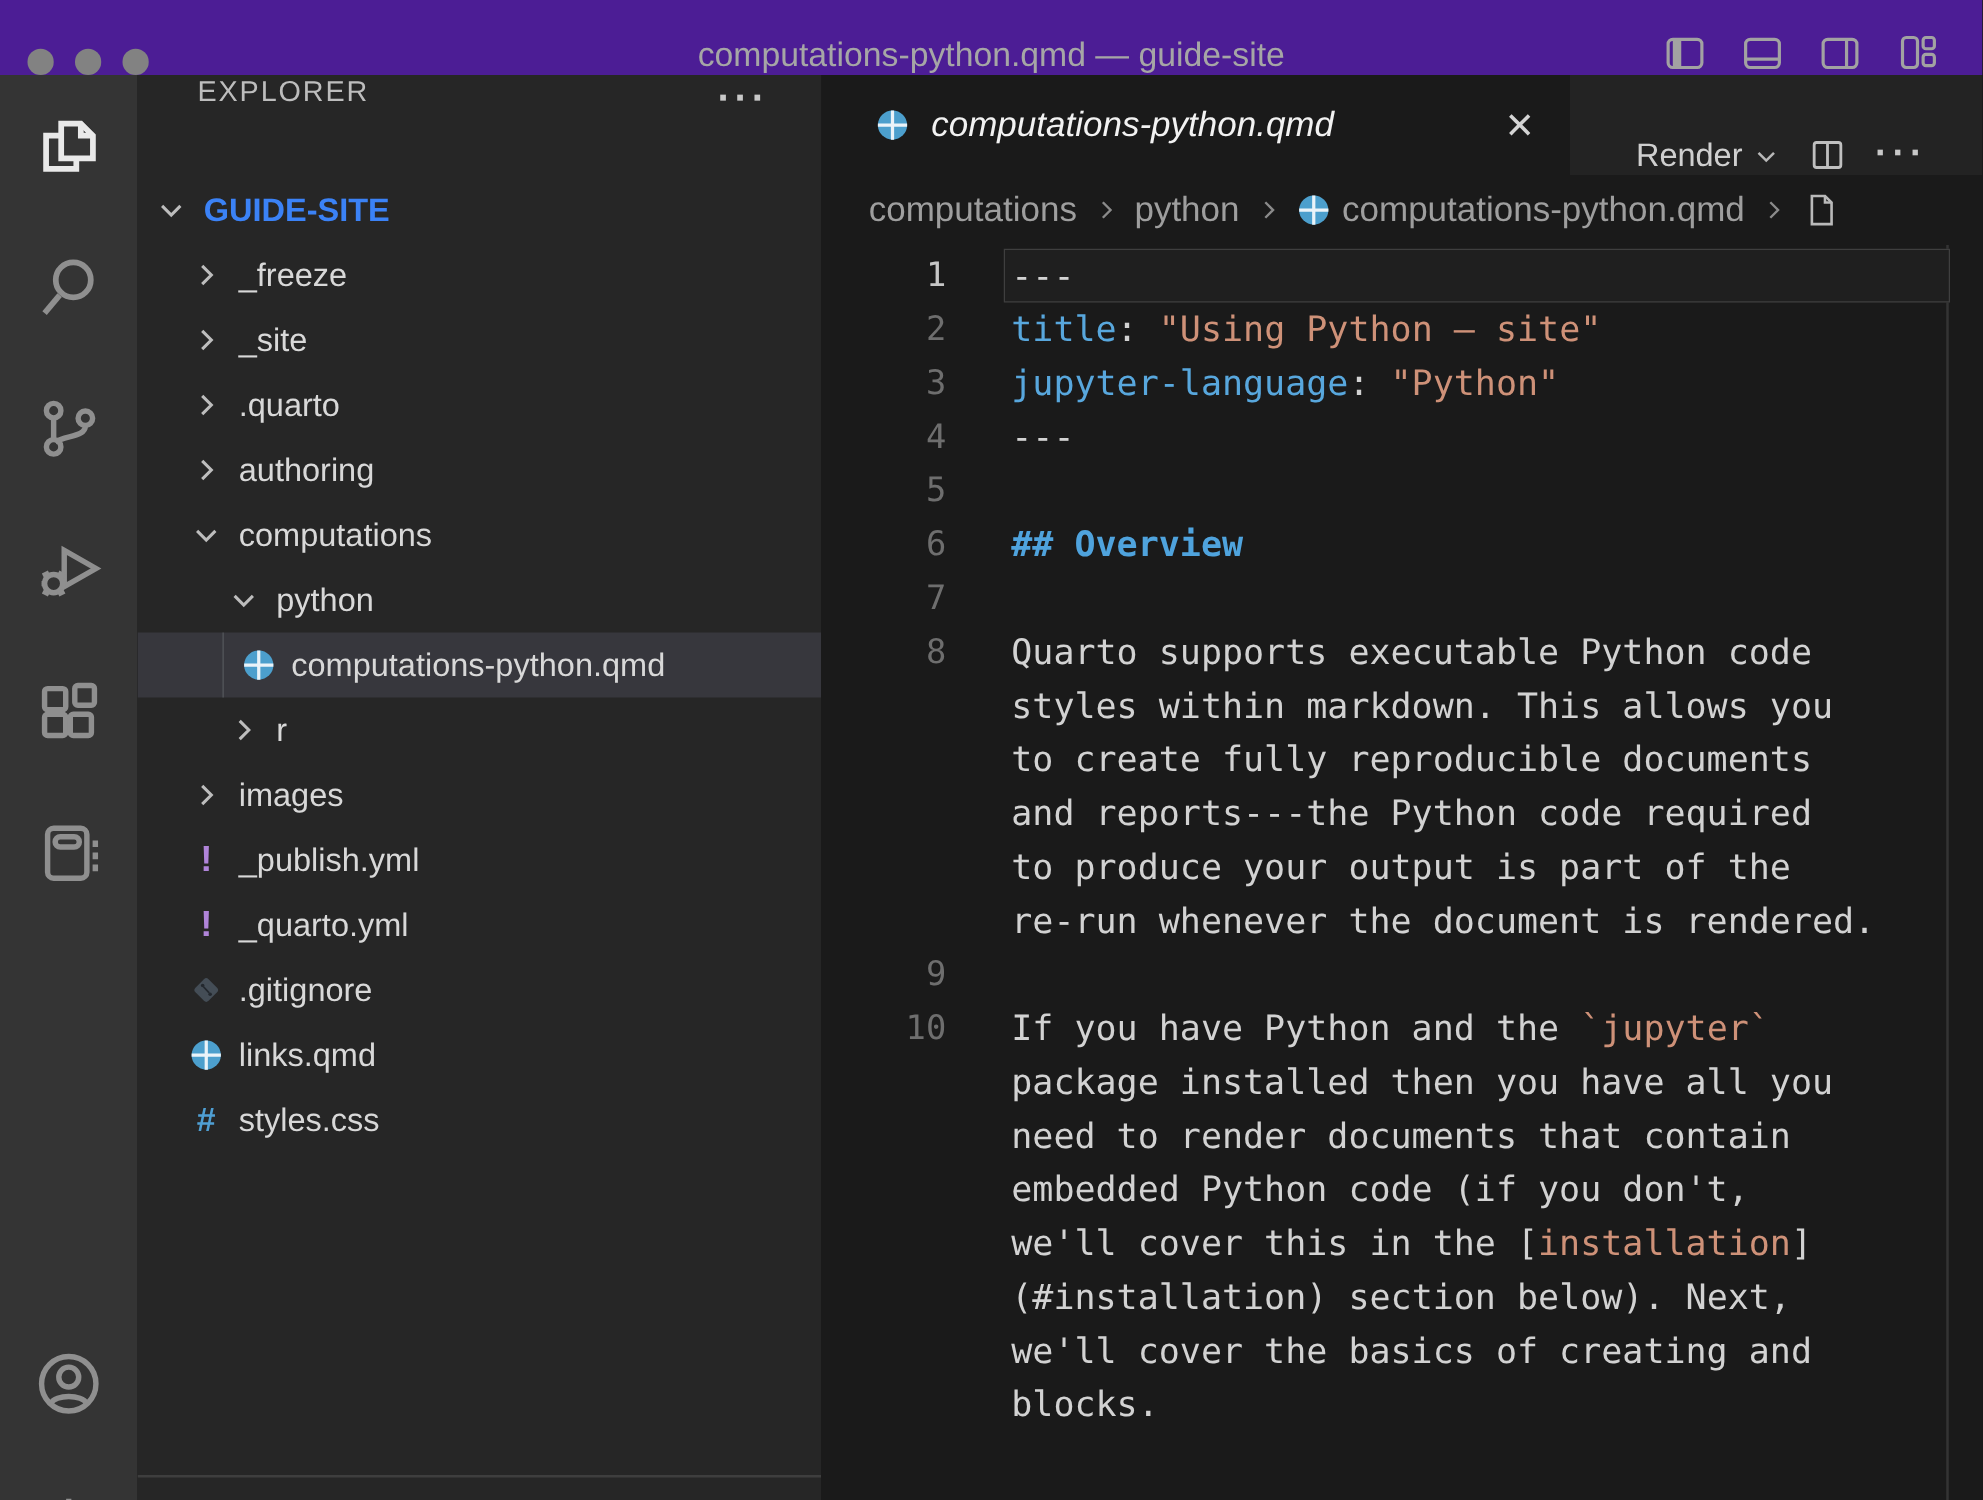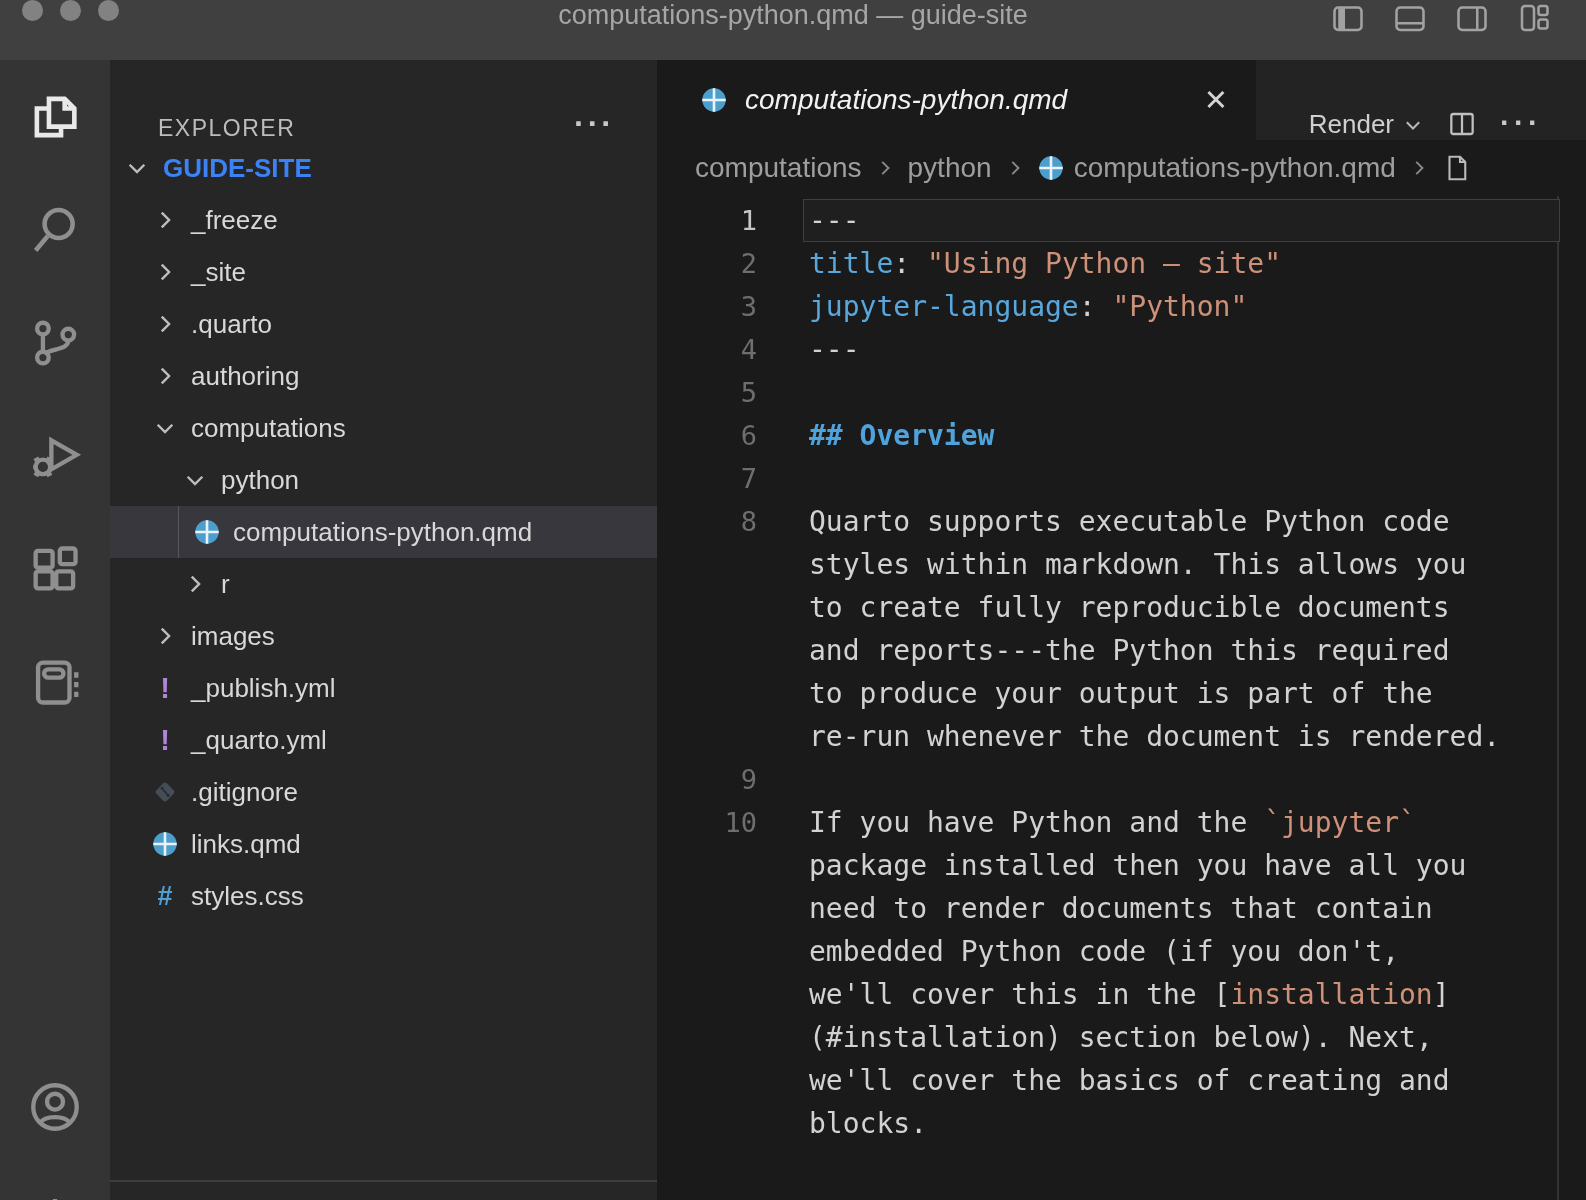--- a/index.html
+++ b/index.html
@@ -1,38 +1,38 @@
 <!DOCTYPE html>
 <html style="--c-quarto: #4c9fcd; --c-key: #58a7dd; --c-heading: #4fa3dd; --c-string: #ce9178; --c-yaml: #b084d9; --c-css: #4f9fd3; --c-selection: #37373d;"><head>
 <meta charset="utf-8">
 <style>
   html,body{margin:0;padding:0;width:1586px;height:1200px;overflow:hidden;background:#1a1a1a;
     font-family:"Liberation Sans",sans-serif;-webkit-font-smoothing:antialiased;}
   .window{width:1586px;height:1200px;display:flex;flex-direction:column;}
   
-  .titlebar{height:60px;background:#404040;display:flex;align-items:flex-start;position:relative;flex:none;}
+  .titlebar{height:60px;background:#4c1d95;display:flex;align-items:flex-end;position:relative;flex:none;}
   .lights{display:flex;gap:17px;padding-left:22px;}
   .light{width:21px;height:21px;border-radius:50%;background:#828282;}
   .win-title{position:absolute;left:0;right:0;text-align:center;font-size:27px;color:#a6a6a6;pointer-events:none;}
   .tb-icons{margin-left:auto;display:flex;align-items:center;gap:26px;padding-right:34px;color:#a2a2a2;}
   .tb-icons svg{width:36px;height:36px;display:block;}
   
   .main{flex:1;display:flex;min-height:0;}
   
   .activitybar{width:110px;background:#343434;position:relative;flex:none;}
   .ab-item{height:113px;display:flex;align-items:center;justify-content:center;color:#8f8f8f;}
   .ab-item.active{color:#e9e9e9;}
   .ab-item svg{width:58px;height:58px;display:block;}
   .ab-bottom{position:absolute;left:0;right:0;bottom:64px;display:flex;justify-content:center;color:#8f8f8f;}
   .ab-bottom svg{width:58px;height:58px;}
   .ab-gear{position:absolute;left:0;right:0;bottom:-48px;display:flex;justify-content:center;color:#8f8f8f;}
   .ab-gear svg{width:56px;height:56px;}
   
   .sidebar{width:547px;background:#262626;position:relative;flex:none;overflow:hidden;}
-  .sb-header{height:82px;display:flex;align-items:flex-end;padding:0 42px 0 48px;color:#bdbdbd;
+  .sb-header{height:82px;display:flex;align-items:flex-start;padding:0 42px 0 48px;color:#bdbdbd;
     font-size:23px;letter-spacing:1.5px;}
   .sb-dots{margin-left:auto;font-size:32px;color:#c8c8c8;letter-spacing:3px;font-weight:bold;}
   .trow{height:52px;display:flex;align-items:center;font-size:26px;color:#d8d8d8;position:relative;cursor:pointer;}
   .trow.sel{background:var(--c-selection,#37373d);}
   .trow.section{font-weight:bold;color:#3b82f6;}
   .trow .chev{color:#bdbdbd;flex:none;}
   .i{width:26px;height:26px;display:inline-block;flex:none;}
   svg.i{display:block;}
   .gi{width:26px;display:inline-block;text-align:center;flex:none;font-family:"Liberation Sans",sans-serif;}
   .gi.yml{color:var(--c-yaml,#b084d9);font-weight:bold;font-size:29px;}
@@ -382,21 +382,21 @@
             <div class="crow cur"><span class="ln">1</span><span class="lc"><span class="t">---</span></span></div>
             <div class="crow"><span class="ln">2</span><span class="lc"><span class="k">title</span><span class="t">: </span><span class="s">"Using Python — site"</span></span></div>
             <div class="crow"><span class="ln">3</span><span class="lc"><span class="k">jupyter-language</span><span class="t">: </span><span class="s">"Python"</span></span></div>
             <div class="crow"><span class="ln">4</span><span class="lc"><span class="t">---</span></span></div>
             <div class="crow"><span class="ln">5</span><span class="lc"></span></div>
             <div class="crow"><span class="ln">6</span><span class="lc"><span class="h">## Overview</span></span></div>
             <div class="crow"><span class="ln">7</span><span class="lc"></span></div>
             <div class="crow"><span class="ln">8</span><span class="lc"><span class="t">Quarto supports executable Python code</span></span></div>
             <div class="crow"><span class="ln"></span><span class="lc"><span class="t">styles within markdown. This allows you</span></span></div>
             <div class="crow"><span class="ln"></span><span class="lc"><span class="t">to create fully reproducible documents</span></span></div>
-            <div class="crow"><span class="ln"></span><span class="lc"><span class="t">and reports---the Python this required</span></span></div>
+            <div class="crow"><span class="ln"></span><span class="lc"><span class="t">and reports---the Python code required</span></span></div>
             <div class="crow"><span class="ln"></span><span class="lc"><span class="t">to produce your output is part of the</span></span></div>
             <div class="crow"><span class="ln"></span><span class="lc"><span class="t">re-run whenever the document is rendered.</span></span></div>
             <div class="crow"><span class="ln">9</span><span class="lc"></span></div>
             <div class="crow"><span class="ln">10</span><span class="lc"><span class="t">If you have Python and the </span><span class="c">`jupyter`</span></span></div>
             <div class="crow"><span class="ln"></span><span class="lc"><span class="t">package installed then you have all you</span></span></div>
             <div class="crow"><span class="ln"></span><span class="lc"><span class="t">need to render documents that contain</span></span></div>
             <div class="crow"><span class="ln"></span><span class="lc"><span class="t">embedded Python code (if you don't,</span></span></div>
             <div class="crow"><span class="ln"></span><span class="lc"><span class="t">we'll cover this in the [</span><span class="l">installation</span><span class="t">]</span></span></div>
             <div class="crow"><span class="ln"></span><span class="lc"><span class="u">(#installation</span><span class="t">) section below). Next,</span></span></div>
             <div class="crow"><span class="ln"></span><span class="lc"><span class="t">we'll cover the basics of creating and</span></span></div>

